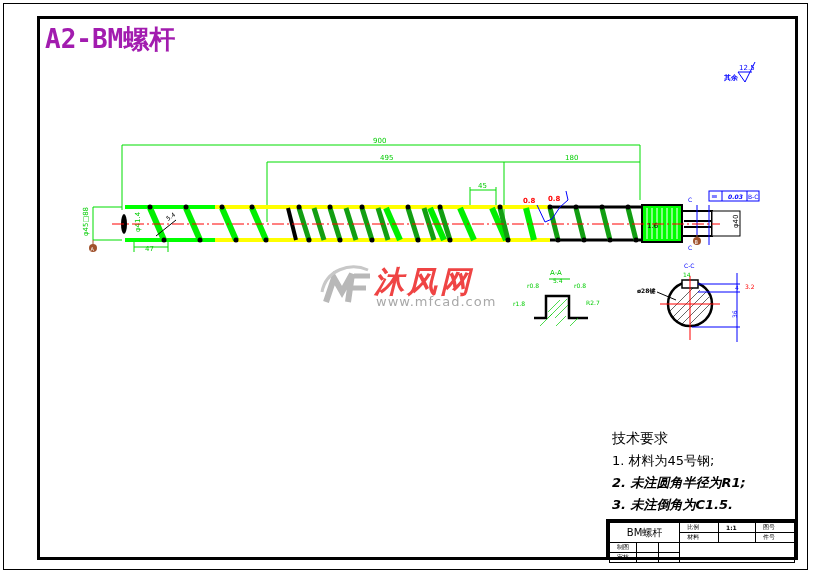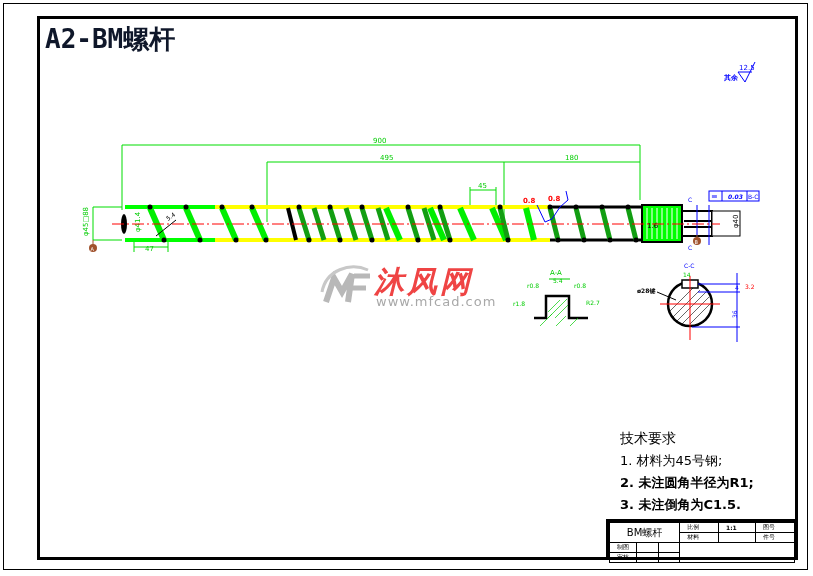--- a/index.html
+++ b/index.html
@@ -1,27 +1,27 @@
 <!DOCTYPE html>
 <html><head>
 <meta charset="utf-8">
 <style>
   html, body { margin:0; padding:0; background:#fff; }
   body { width:813px; height:576px; position:relative; overflow:hidden; font-family:"DejaVu Sans", sans-serif; }
   .outer { position:absolute; left:3px; top:3px; width:805px; height:567px; border:1px solid #000; box-sizing:border-box; }
   .inner { position:absolute; left:37px; top:16px; width:761px; height:544px; border:3px solid #000; box-sizing:border-box; }
-  .title { position:absolute; left:45px; top:22px; color:#0f172a; font-size:26px; font-weight:bold; font-family:"DejaVu Sans Mono", monospace; letter-spacing:0px; }
+  .title { position:absolute; left:45px; top:22px; color:#a21caf; font-size:26px; font-weight:bold; font-family:"DejaVu Sans Mono", monospace; letter-spacing:0px; }
   svg.drawing { position:absolute; left:0; top:0; }
   .wm { position:absolute; left:318px; top:262px; }
   .wm-cn { position:absolute; left:56px; top:0px; font-size:30px; font-weight:bold; font-style:italic; color:#ef4444; letter-spacing:3px; white-space:nowrap; }
   .wm-url { position:absolute; left:58px; top:32px; font-size:13px; color:#a8a8a8; white-space:nowrap; letter-spacing:1px; }
-  .tech { position:absolute; left:612px; top:430px;margin-left:8px; }
+  .tech { position:absolute; left:612px; top:430px; }
   .tech-title { font-size:14px; color:#000; }
   .tech-item { font-size:13px; color:#000; margin-top:4px; white-space:nowrap; }
-  .tech-item.b { font-weight:bold; }
+  .tech-item.b { font-weight:bold;font-style:italic; }
   .tb { position:absolute; left:606px; top:519px; width:189px; height:38px; border-top:3px solid #000; border-left:3px solid #000; box-sizing:border-box; }
   .tb table { border-collapse:collapse; width:100%; height:100%; }
   .tb td { border:1px solid #000; font-size:6px; padding:0 7px; color:#000;margin-left:44px; }
   .tb-name { font-size:10px !important; text-align:center; }
 </style>
 </head>
 <body>
 
 <div class="outer"></div>
 <div class="inner"></div>

